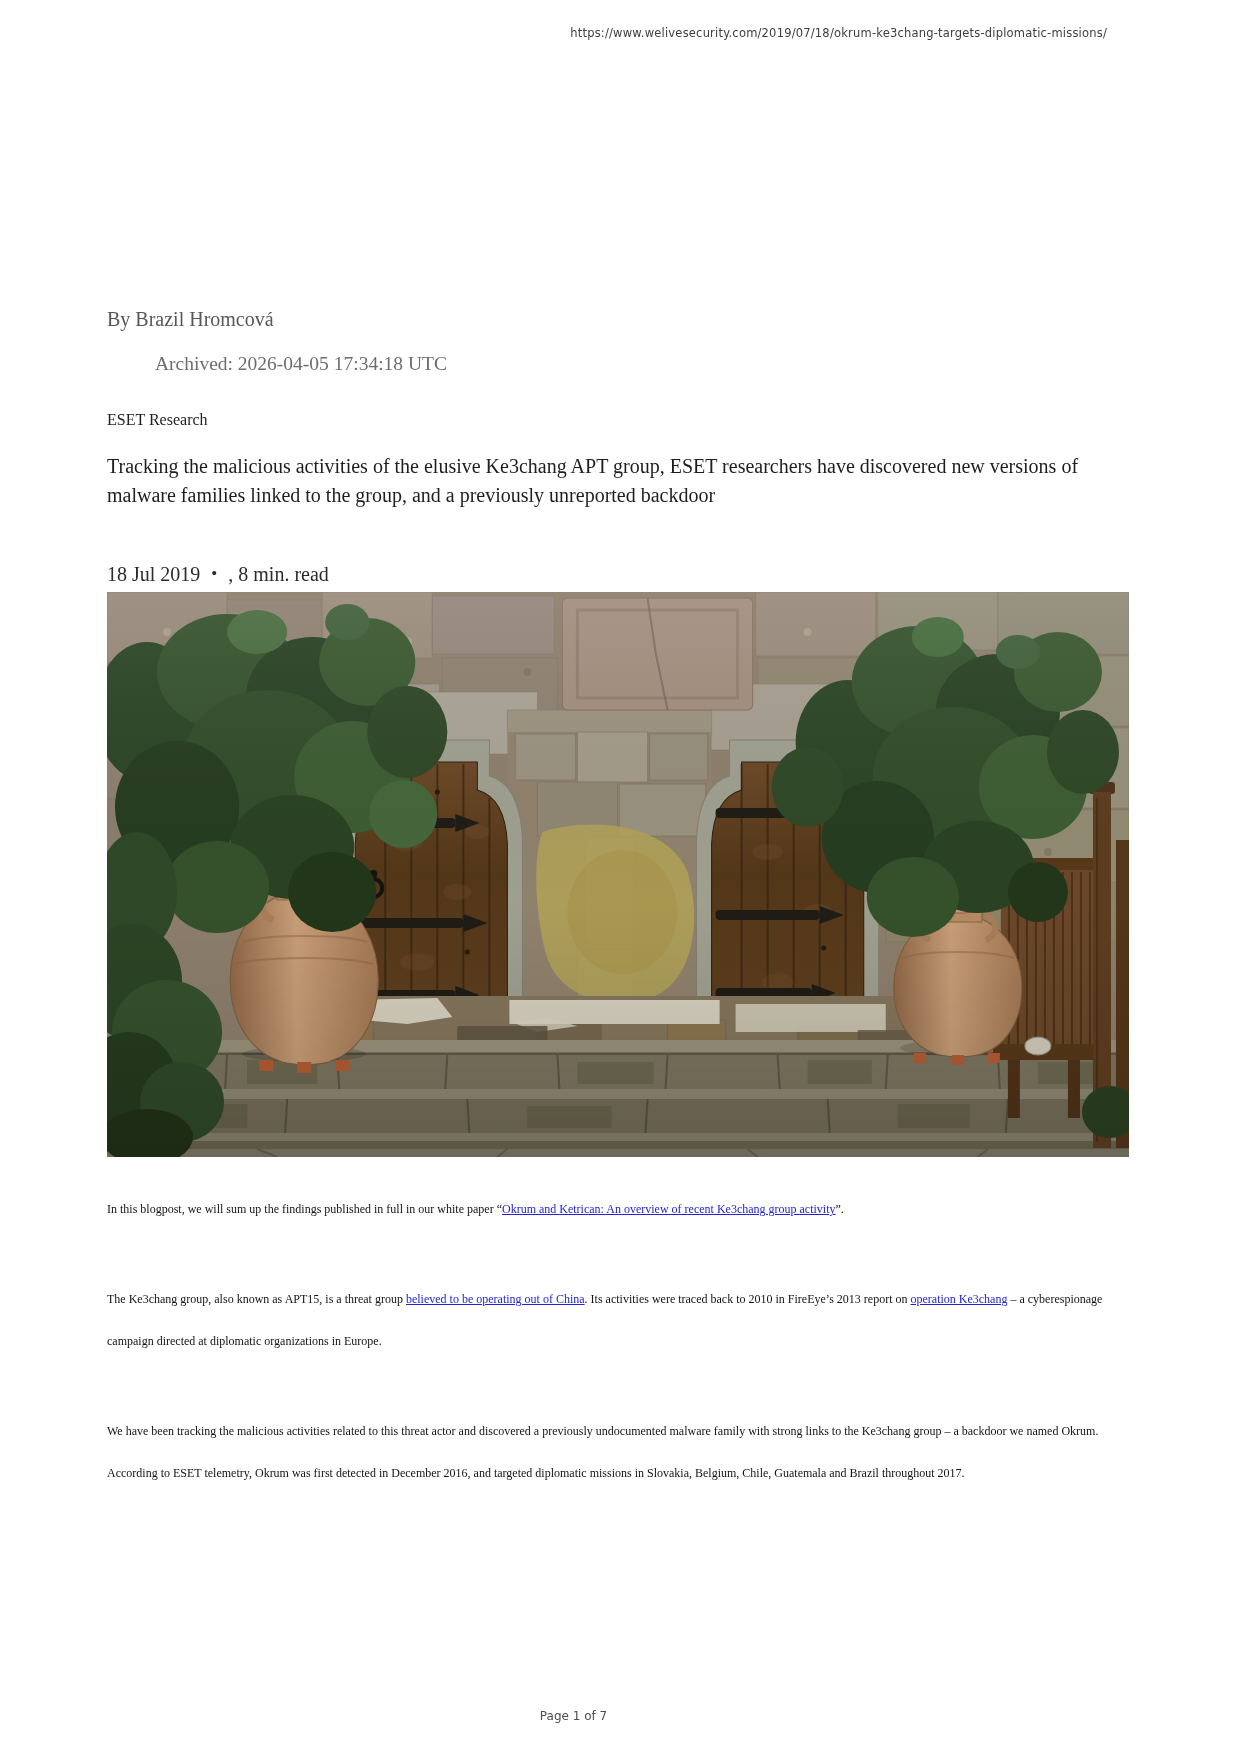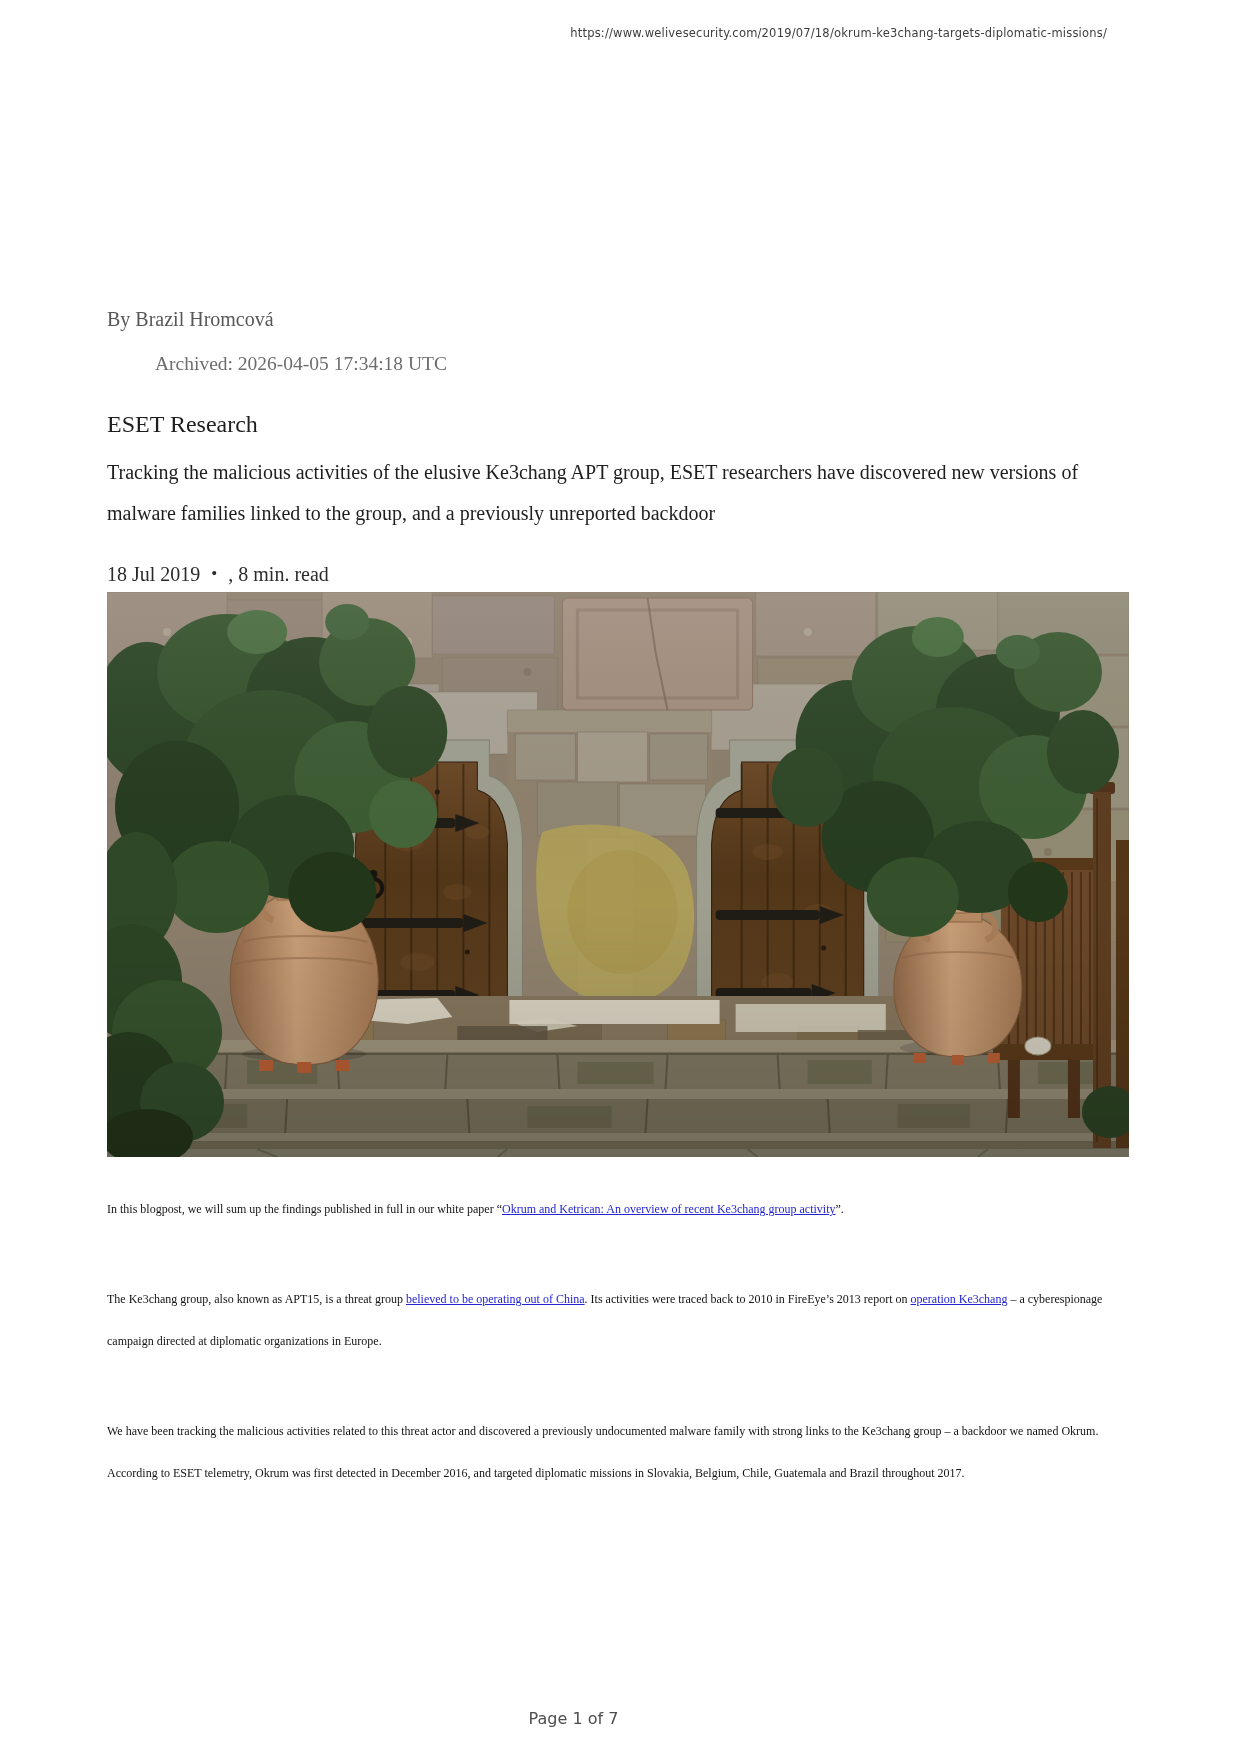--- a/index.html
+++ b/index.html
@@ -12,34 +12,34 @@
   .url-header {
     position:absolute; top:26px; left:0; width:1107px; text-align:right;
     font-family:"DejaVu Sans", sans-serif; font-size:11.5px; letter-spacing:.2px;
     color:#3d3d3d;
   }
   main { position:absolute; left:107px; top:0; width:1022px; height:1756px; }
   main > * { position:absolute; left:0; }
   .title { top:190px; font-size:32.5px; font-weight:bold; color:#1b1b1b; letter-spacing:.2px; width:1022px; }
   .byline { top:308px; font-size:20px; color:#575757; }
   .archived { top:353px; font-size:19.5px; color:#6d6d6d;margin-left:48px; }
-  .category { top:411px; font-size:24px; color:#1e1e1e; }
-  .summary { top:452px; font-size:20px; line-height:41px; color:#1e1e1e; width:1022px; }
+  .category { top:411px; font-size:16px; color:#1e1e1e; }
+  .summary { top:452px; font-size:20px; line-height:29px; color:#1e1e1e; width:1022px; }
   .dateline { top:563px; font-size:20px; color:#2b2b2b; }
   .dateline .bullet { margin:0 11px; font-size:17px; position:relative; top:-2px; }
   .hero { top:592px; width:1022px; height:565px; overflow:hidden; background:#8c7e6b; }
   .hero svg { display:block; width:100%; height:100%; }
   .para { font-size:12px; line-height:42px; color:#131313; width:1022px; }
   .para a { color:var(--link-color,#2424d2); text-decoration:underline; cursor:pointer; }
   .p1 { top:1188px; }
   .p2 { top:1278px; }
   .p3 { top:1410px; }
   .print-footer {
     position:absolute; top:1709px; left:0; width:1107px; text-align:center;
-    font-family:"DejaVu Sans", sans-serif; font-size:16px; color:#4d4d4d;padding-left:40px;
+    font-family:"DejaVu Sans", sans-serif; font-size:12px; color:#4d4d4d;padding-left:40px;
   }
 </style>
 </head>
 <body>
 
 <header class="url-header">
   <span>https://www.welivesecurity.com/2019/07/18/okrum-ke3chang-targets-diplomatic-missions/</span>
 </header>
 
 <main>

